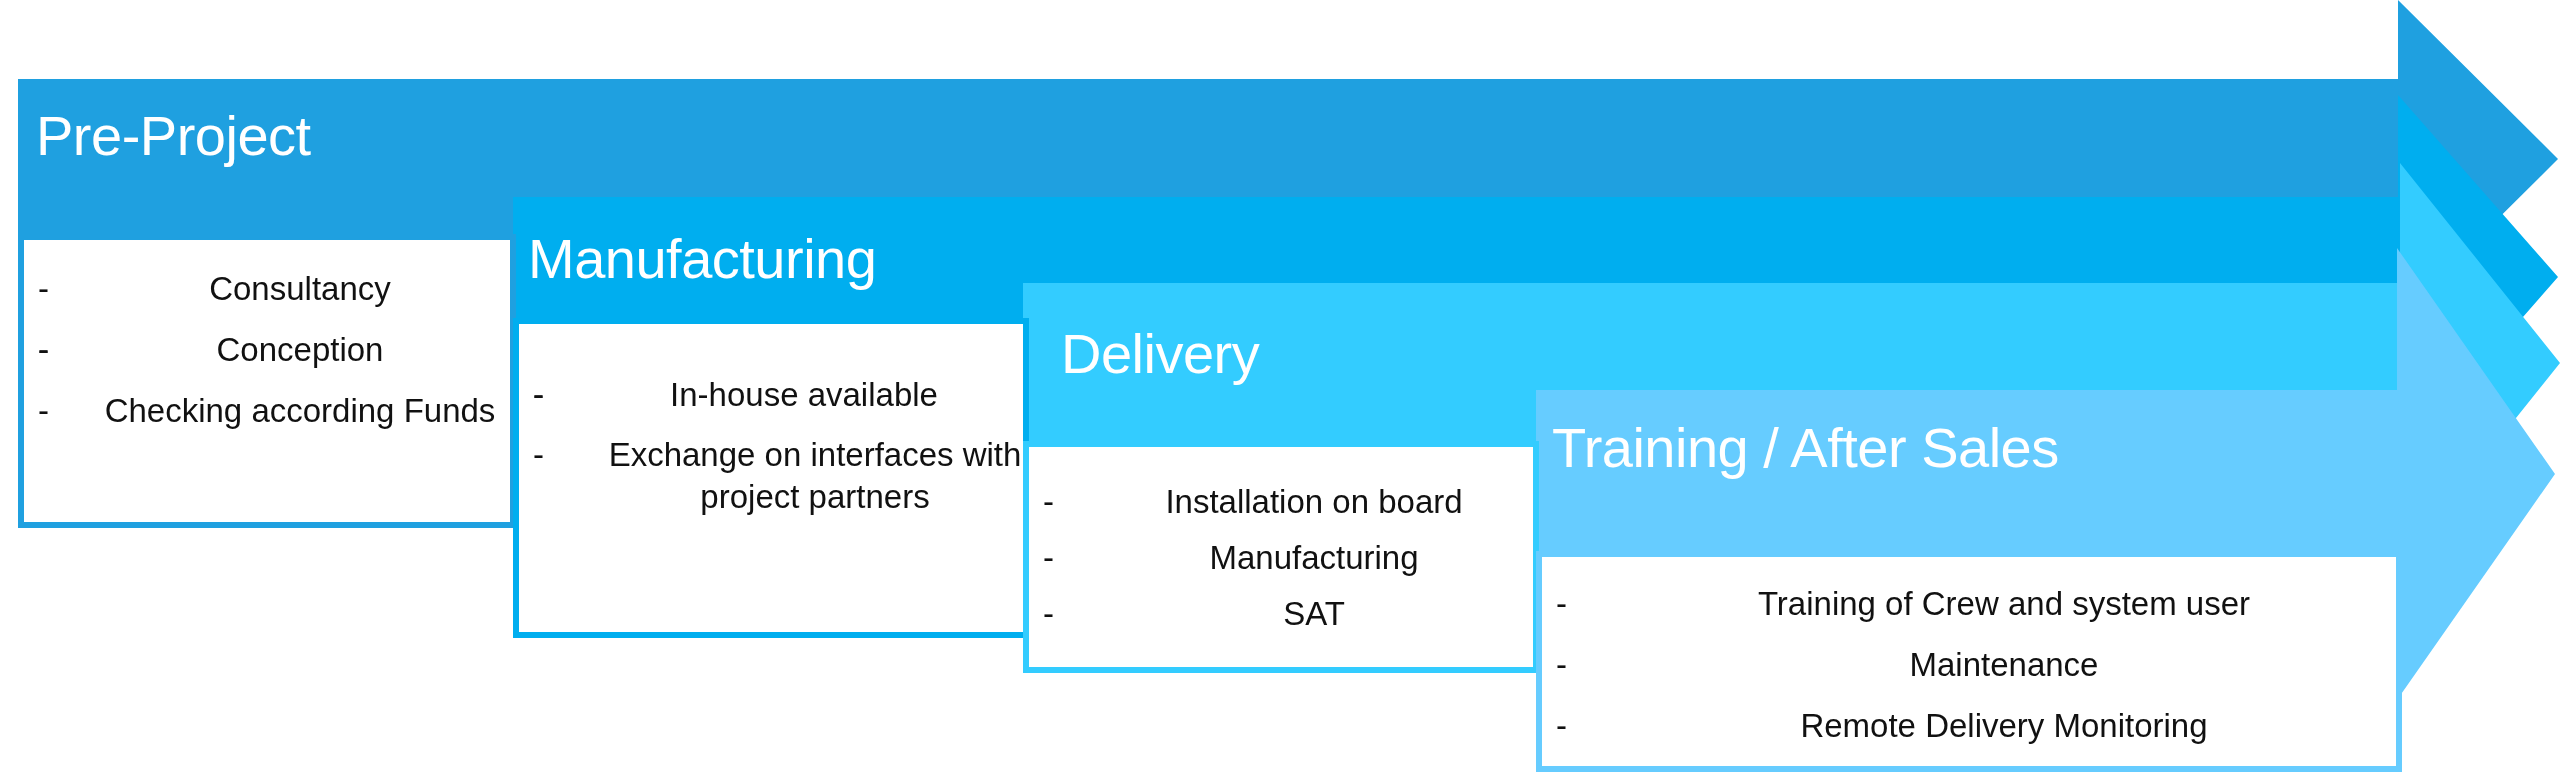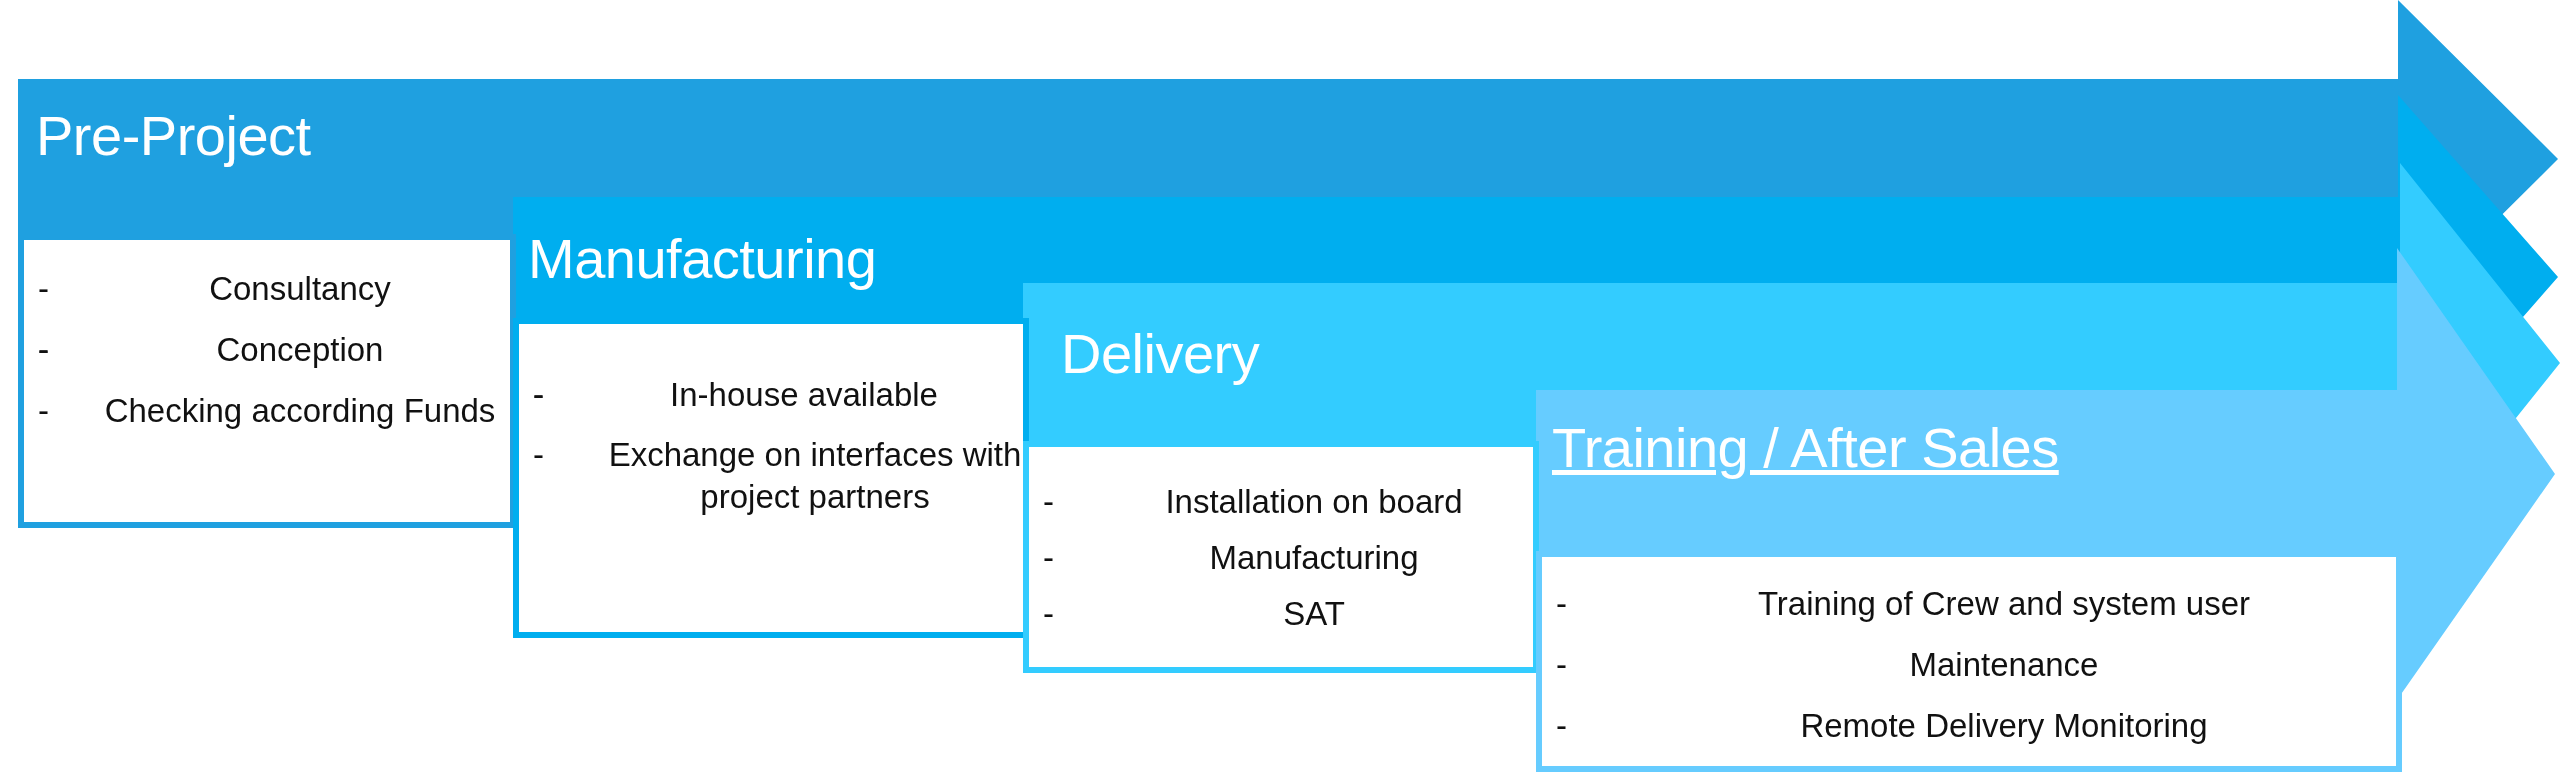--- a/index.html
+++ b/index.html
@@ -46,21 +46,21 @@
 
   <div class="stage-title" style="left:1041px; top:326px;margin-left:20px;">Delivery</div>
   <div class="box" style="left:1023px; top:441px; width:516px; height:232px; border-color:#33ccff; padding:34px 0 0 14px;">
     <ul>
       <li style="margin-bottom:14px;"><span class="dash">-</span><span>Installation on board</span></li>
       <li style="margin-bottom:14px;"><span class="dash">-</span><span>Manufacturing</span></li>
       <li><span class="dash">-</span><span>SAT</span></li>
     </ul>
   </div>
 
-  <div class="stage-title" style="left:1552px; top:420px;text-decoration:underline;">Training / After Sales</div>
+  <div class="stage-title" style="left:1552px; top:420px;">Training / After Sales</div>
   <div class="box" style="left:1536px; top:551px; width:866px; height:221px; border-color:#66ccff; padding:26px 0 0 14px;">
     <ul>
       <li style="margin-bottom:19px; padding-left:56px;"><span class="dash">-</span><span>Training of Crew and system user</span></li>
       <li style="margin-bottom:19px; padding-left:56px;"><span class="dash">-</span><span>Maintenance</span></li>
       <li style="padding-left:56px;"><span class="dash">-</span><span>Remote Delivery Monitoring</span></li>
     </ul>
   </div>
 </div>
 
 </body></html>

